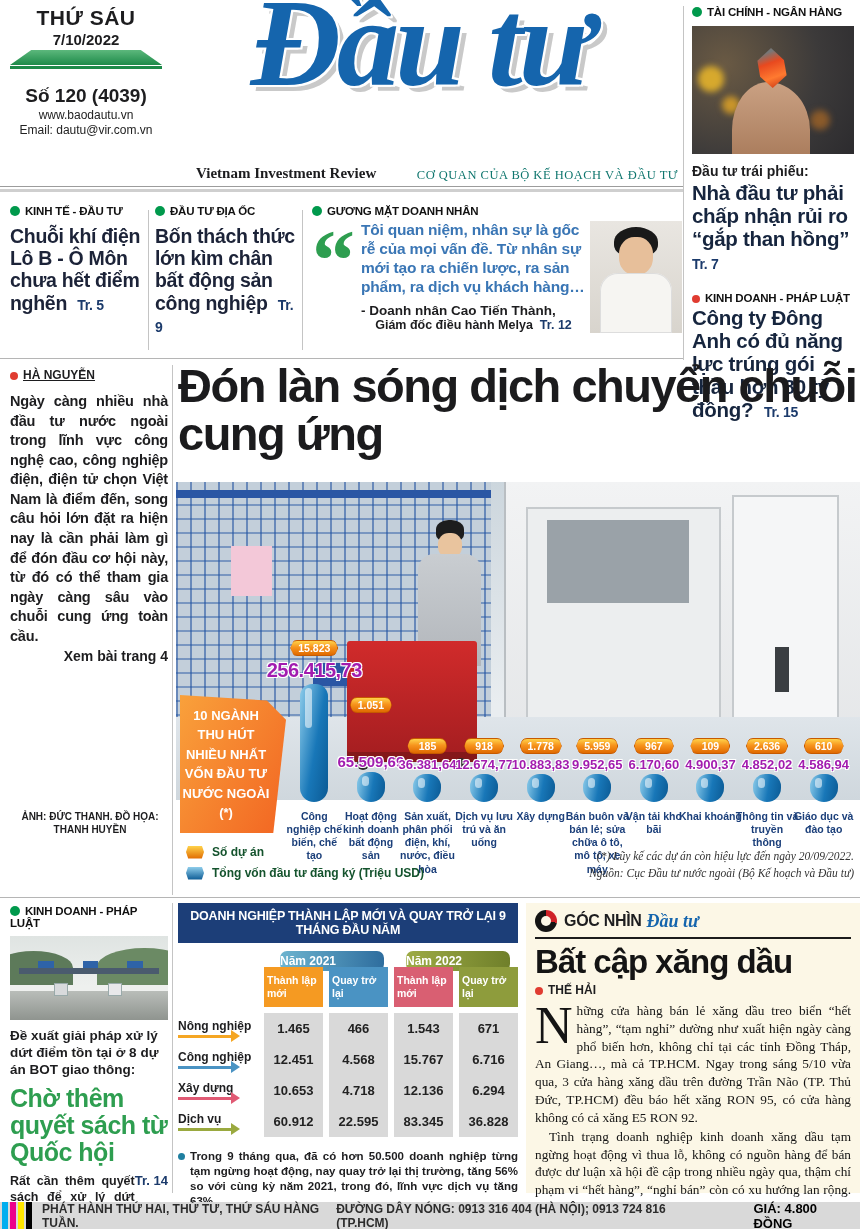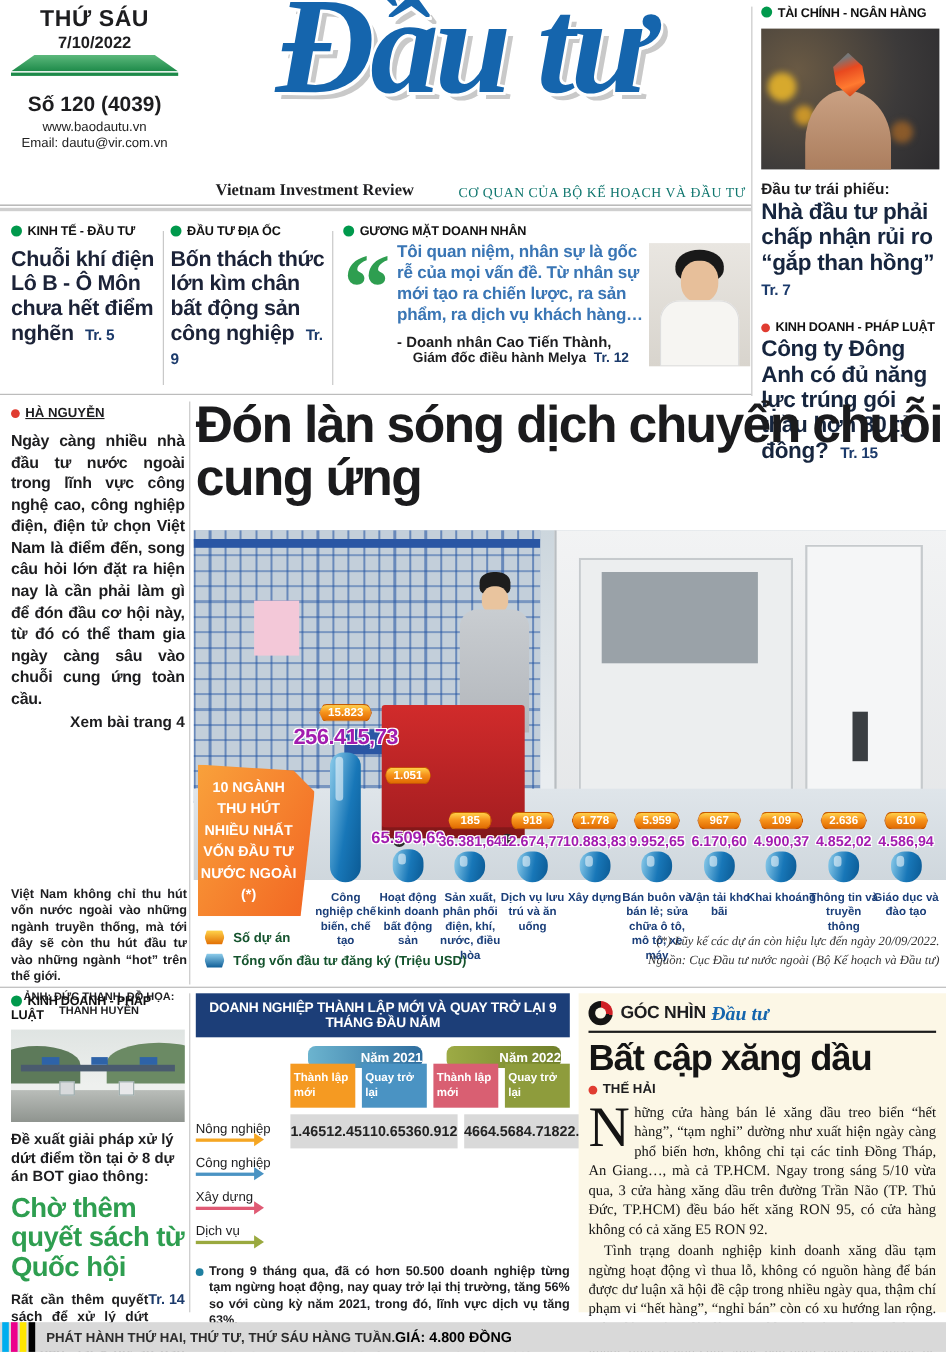--- a/index.html
+++ b/index.html
@@ -124,32 +124,32 @@
   .truckbox { position:absolute; width:9%; height:16%; background:#d8dadc; border:1px solid #9aa; }
   .bl .kicker { font-size:13.5px; font-weight:800; line-height:1.25; margin-top:8px; }
   .bl h2 { font-size:25px; font-weight:800; line-height:1.08; letter-spacing:-0.5px; color:#2e9e50; margin-top:6px; }
   .bl .body { font-size:12.5px; font-weight:700; line-height:1.3; text-align:justify; margin-top:7px; }
   .bl .body .pageref { float:right; font-size:13px; }
 
   
   .stats { position:absolute; left:178px; top:903px; width:340px; }
   .stats .titlebar { background:#1c3e78; color:#fff; font-weight:800; font-size:12.5px; text-align:center; padding:6px 2px; letter-spacing:-0.2px; }
   .pills { position:relative; height:28px; margin-top:8px; }
-  .pill { position:absolute; top:0; width:104px; height:20px; border-radius:7px; color:#fff; font-weight:800; font-size:12px; text-align:right; line-height:20px; }
+  .pill { position:absolute; top:0; width:104px; height:20px; border-radius:7px; color:#fff; font-weight:800; font-size:12px; text-align:left; line-height:20px; }
   .pill.y2021 { left:102px; background:linear-gradient(90deg,#6cb4cf,#2e6d9e); }
   .pill.y2022 { left:228px; background:linear-gradient(90deg,#9dab45,#6f7f2a); }
   .colheads { position:absolute; left:86px; top:64px; width:254px; display:flex; gap:6px; }
   .colhead { flex:1; height:40px; color:#fff; font-weight:700; font-size:10.5px; line-height:1.2; display:flex; align-items:center; justify-content:center; padding:3px; }
   .ch0 { background:#f59a22; } .ch1 { background:#4a93c3; } .ch2 { background:#d95f72; } .ch3 { background:#8e9c3c; }
   .strips { position:absolute; left:86px; top:110px; width:254px; display:flex; gap:6px; }
-  .strip { flex:1; background:#d9d9d9; display:flex; flex-direction:row; }
+  .strip { flex:1; background:#d9d9d9; display:flex; flex-direction:column; }
   .strip .cell { height:31px; display:flex; align-items:center; justify-content:center; font-size:13px; font-weight:700; color:#222; }
   .rowlabels { position:absolute; left:0; top:110px; width:84px; }
   .rowlabel { height:31px; display:flex; flex-direction:column; justify-content:center; }
-  .rowlabel .txt { font-size:12px; font-weight:400; }
+  .rowlabel .txt { font-size:12px; font-weight:700; }
   .arrow { height:3px; width:54px; margin-top:2px; position:relative; }
   .arrow::after { content:""; position:absolute; right:-8px; top:-5px; border-left:9px solid; border-top:6.5px solid transparent; border-bottom:6.5px solid transparent; border-left-color:inherit; }
   .r0 .arrow { background:#f5a623; } .r0 .arrow::after { border-left-color:#f5a623; }
   .r1 .arrow { background:#4a93c3; } .r1 .arrow::after { border-left-color:#4a93c3; }
   .r2 .arrow { background:#e05a74; } .r2 .arrow::after { border-left-color:#e05a74; }
   .r3 .arrow { background:#9aa93f; } .r3 .arrow::after { border-left-color:#9aa93f; }
   .stats .notes { position:absolute; left:0; top:246px; width:340px; }
   .note { font-size:11.5px; font-weight:700; line-height:1.3; text-align:justify; padding-left:12px; position:relative; margin-bottom:3px; }
   .note::before { content:""; position:absolute; left:0; top:4px; width:7px; height:7px; border-radius:50%; background:#1f7fa0; }
 
@@ -342,21 +342,20 @@
     <div class="legend-row">
         <span class="legend-key blue"></span>
         <span>Tổng vốn đầu tư đăng ký (Triệu USD)</span>
       </div>
   </div>
   <div class="chart-foot">
     <div>(*) Lũy kế các dự án còn hiệu lực đến ngày 20/09/2022.</div>
     <div>Nguồn: Cục Đầu tư nước ngoài (Bộ Kế hoạch và Đầu tư)</div>
   </div>
   <div class="photo-caption">
-    <span>Việt Nam không chỉ thu hút vốn nước ngoài vào những ngành truyền thống, mà tới đây sẽ còn thu hút đầu tư vào những ngành “hot” trên thế giới.</span>
     <div class="photo-credit">ẢNH: ĐỨC THANH. ĐỒ HỌA: THANH HUYỀN</div>
   </div>
 
   <div class="hline" style="left:0; top:897px; width:860px;"></div>
   <div class="vline" style="left:172px; top:903px; height:290px;"></div>
 
   <div class="bl">
     <div class="seclabel"><span class="dot green"></span><span>KINH DOANH - PHÁP LUẬT</span></div>
     <div class="photo">
       <div class="hill" style="left:-10%;top:18%;width:50%;height:40%;"></div>
@@ -455,16 +454,17 @@
   </div>
 
   <div class="footer">
     <div class="cmyk">
       <span style="background:#00aeef"></span>
       <span style="background:#ec008c"></span>
       <span style="background:#ffe600"></span>
       <span style="background:#000"></span>
     </div>
     <div class="pub">PHÁT HÀNH THỨ HAI, THỨ TƯ, THỨ SÁU HÀNG TUẦN.</div>
+    <div class="hot">ĐƯỜNG DÂY NÓNG: 0913 316 404 (HÀ NỘI);  0913 724 816 (TP.HCM)</div>
     <div class="price">GIÁ: 4.800 ĐỒNG</div>
   </div>
 
 </div>
 
 </body></html>

